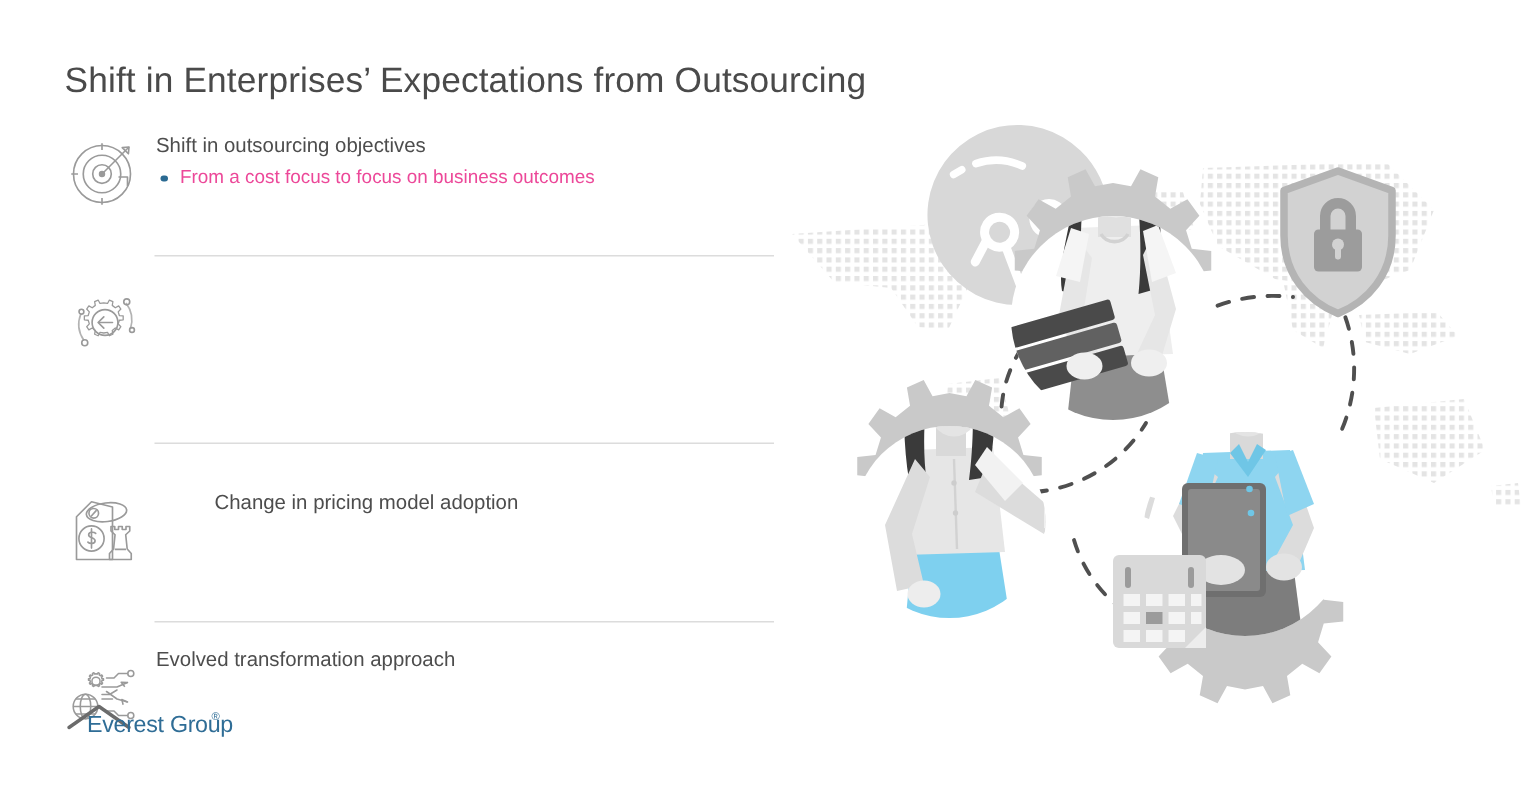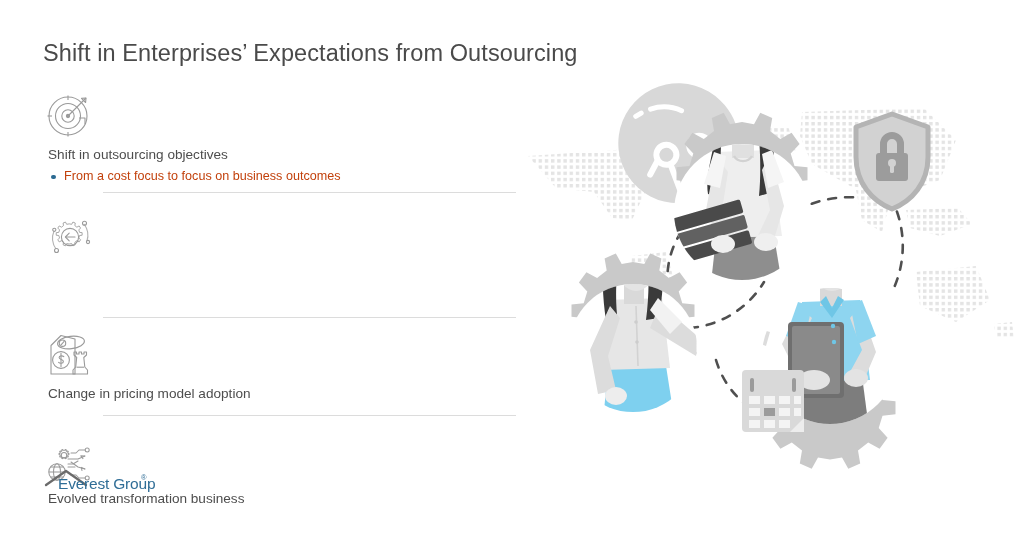--- a/index.html
+++ b/index.html
@@ -26,21 +26,20 @@
   
   .content{
     position:absolute;
     left:42px; top:88px;
     width:500px;
   }
   .section{
     position:relative;
     display:flex;
     align-items:flex-start;
-    flex-direction:column;
   }
   .divider{
     position:absolute;
     left:61px;
     width:413px;
     height:1px;
     background:#dcdcdc;
   }
   .sec-icon{
     width:56px;
@@ -63,21 +62,21 @@
   }
   ul.bullets{
     list-style:none;
     margin:0;
     padding:0;
   }
   ul.bullets li{
     position:relative;
     padding-left:16px;
     font-size:12.6px;
-    color:#c2410c;
+    color:#ec4899;
     line-height:17.5px;
     margin-bottom:6px;
   }
   ul.bullets li:before{
     content:"";
     position:absolute;
     left:3px; top:6.5px;
     width:4.5px;height:4.5px;
     border-radius:50%;
     background:#2b6a92;
@@ -178,21 +177,21 @@
             <path d="M11 38 A19 19 0 0 1 9 20" opacity="0.75"></path>
             <circle cx="39.5" cy="12.2" r="2"></circle>
             <circle cx="43" cy="31" r="1.6"></circle>
             <circle cx="9.3" cy="18.8" r="1.6"></circle>
             <circle cx="11.5" cy="39.5" r="2"></circle>
           </g>
         </svg>
       </div>
     </div>
 
-    <div class="section" style="min-height:88px;padding-top:10px;">
+    <div class="section" style="min-height:88px;padding-top:31px;gap:39px;">
       <div class="divider" style="top:0;"></div>
       <div class="sec-icon">
         <svg width="50" height="52" viewBox="0 0 50 52">
           <g fill="none" stroke="#9a9a9a" stroke-width="1.1" stroke-linejoin="round">
             <path d="M6 16.5 L16 6.5 L30 10 L30 45 L6 45 Z"></path>
             <ellipse cx="26" cy="13.5" rx="13.5" ry="6.2" transform="rotate(-7 26 13.5)"></ellipse>
             <circle cx="17.5" cy="14.2" r="3.2"></circle>
             <line x1="15.6" y1="16.3" x2="19.4" y2="12.1"></line>
             <circle cx="16" cy="31" r="8.4"></circle>
             <path d="M18.8 27.6 c-.9 -.9 -4.7 -1.4 -4.7 1.0 c0 2.2 4.3 1.6 4.3 3.9 c0 2.4 -3.9 1.9 -4.8 .9" stroke-linecap="round"></path>
@@ -233,21 +232,21 @@
             <path d="M23 25 L33 25 L40 22" stroke-linejoin="round" stroke-linecap="round"></path>
             <path d="M40 22 L35.8 21.8 L38.2 24.8" stroke-linejoin="round"></path>
             <path d="M23 30 L28 30 L33 27" stroke-linejoin="round" stroke-linecap="round"></path>
             <path d="M26 28 L33 33 L40 35" stroke-linejoin="round" stroke-linecap="round"></path>
             <path d="M40 35 L36.2 33.4 L37.1 36.8" stroke-linejoin="round"></path>
             <path d="M23 33 L30 33" stroke-linecap="round"></path>
           </g>
         </svg>
       </div>
       <div class="sec-body">
-        <div class="sec-head">Evolved transformation business</div>
+        <div class="sec-head">Evolved transformation approach</div>
       </div>
     </div>
 
   </div>
 
   <div class="footer">
     <div class="logo">
       <svg width="105" height="26" viewBox="0 0 105 26">
         <path d="M2 16 L22 2 L42 16" fill="none" stroke="#6b6b6b" stroke-width="2.3" stroke-linecap="round" stroke-linejoin="round"></path>
       </svg>

